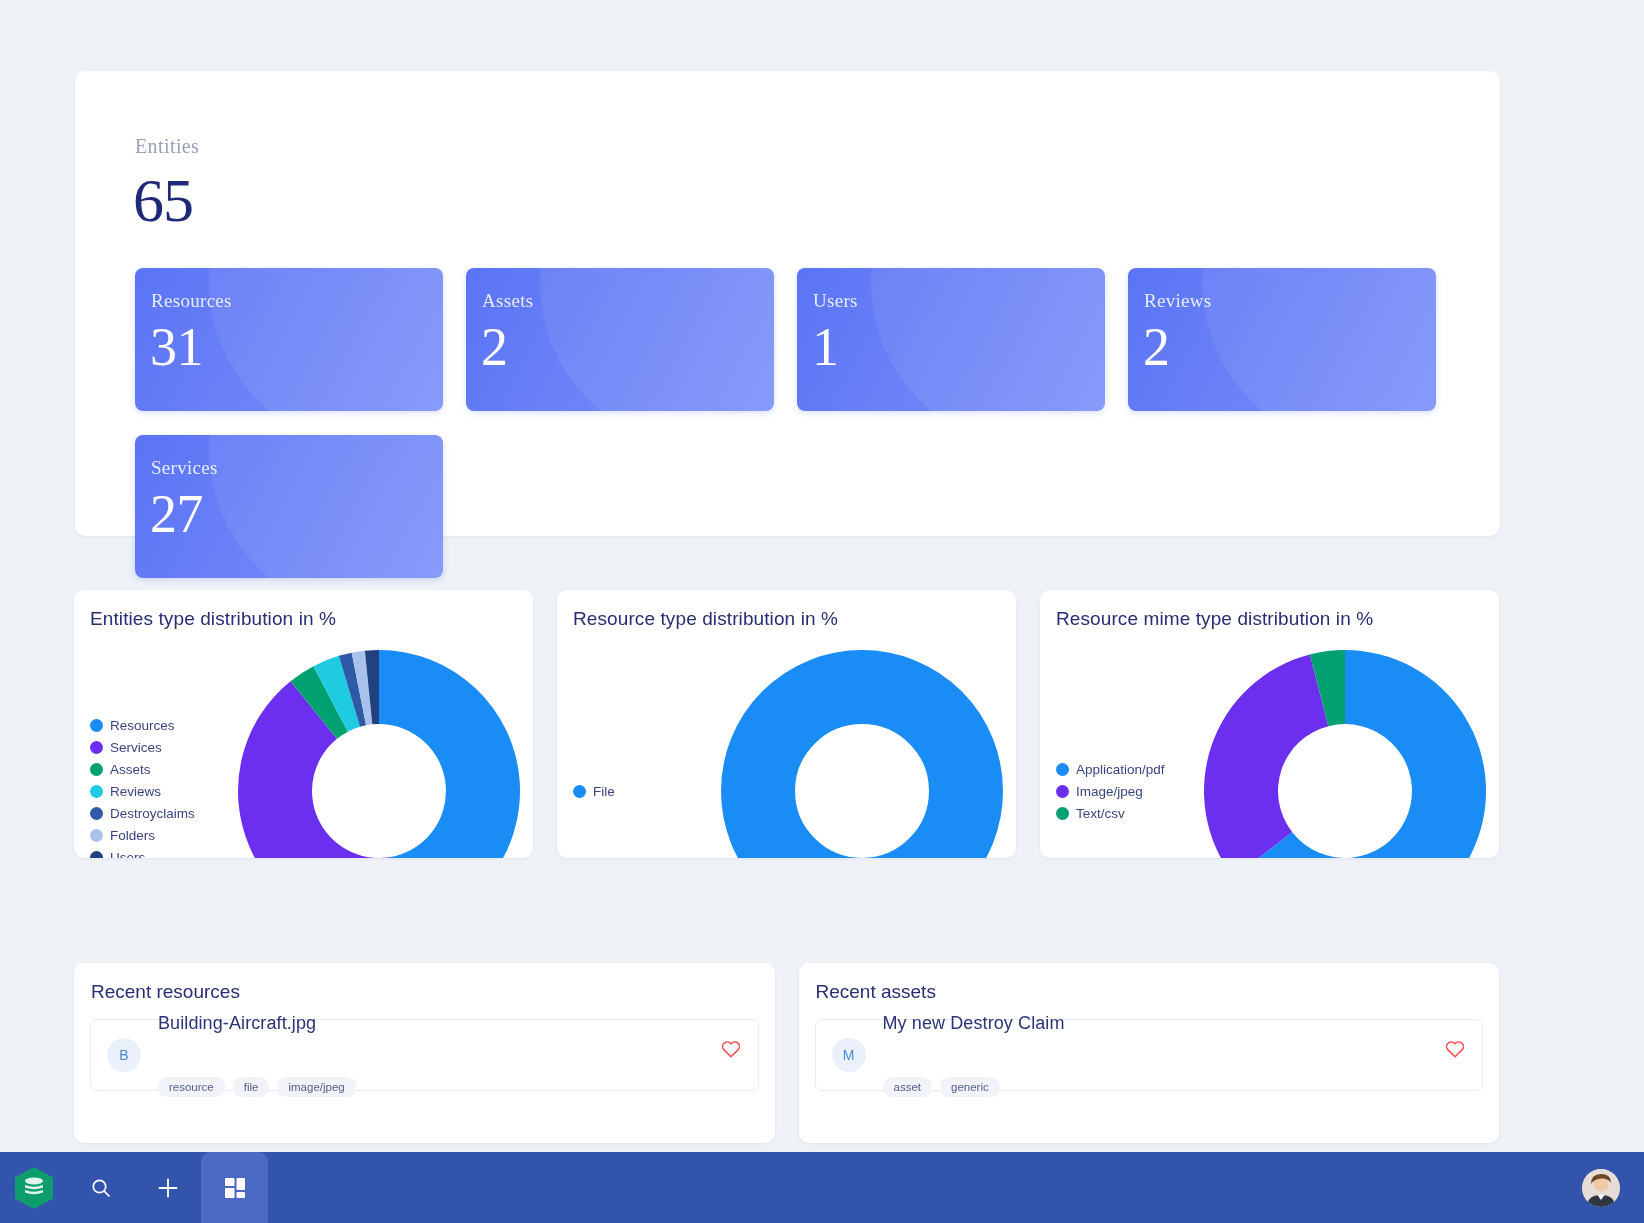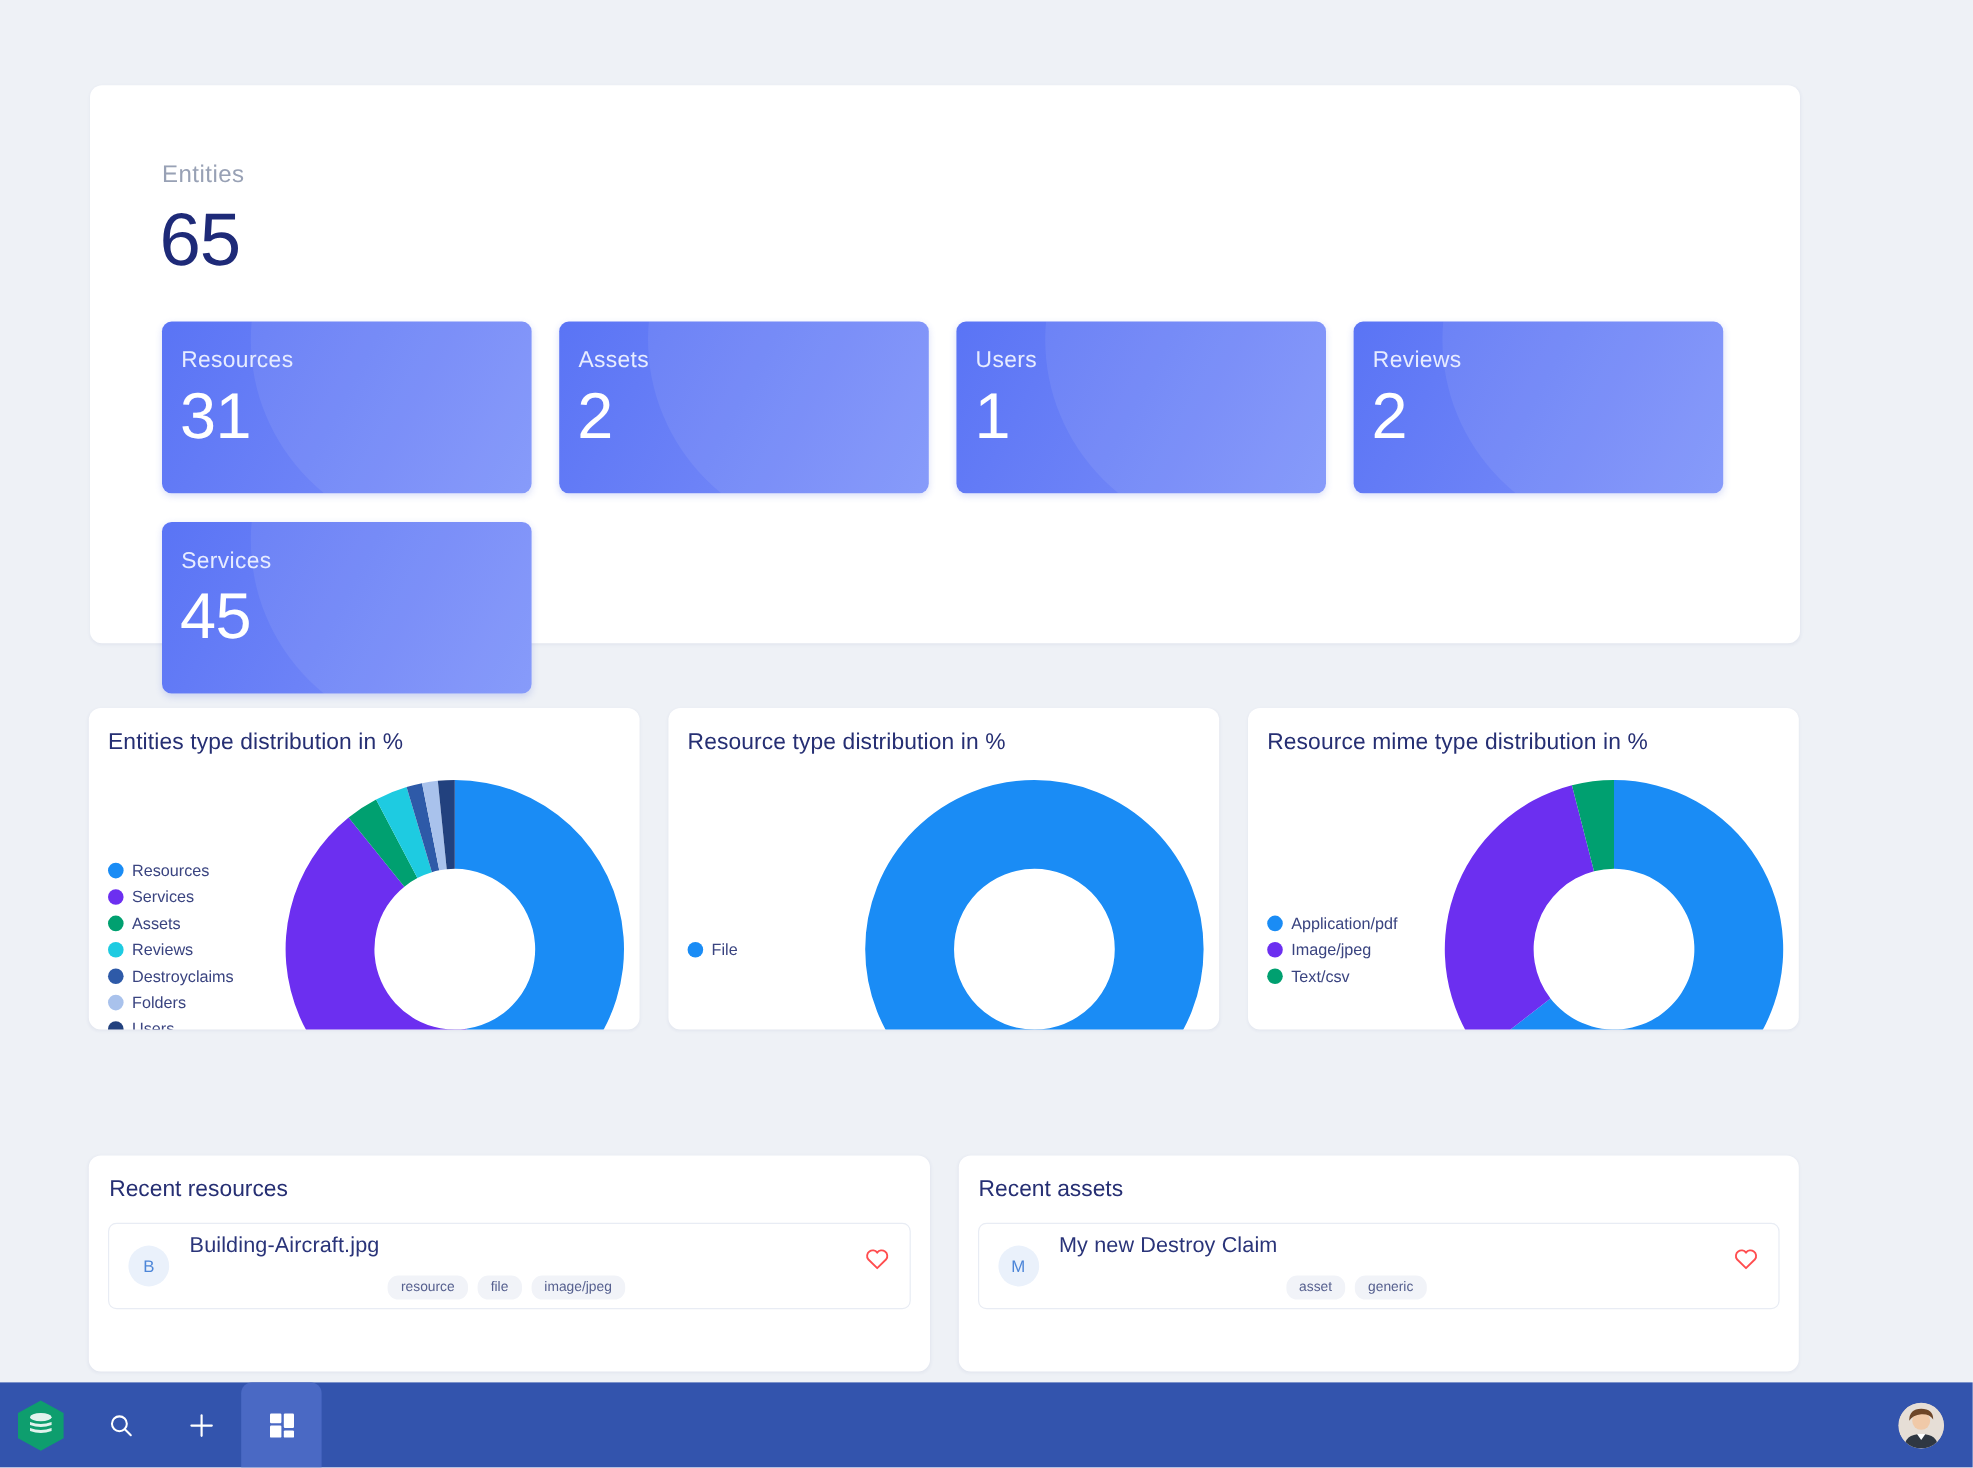--- a/index.html
+++ b/index.html
@@ -20,20 +20,21 @@
   
   .summary-panel {
     position: absolute;
     left: 75px;
     top: 71px;
     width: 1425px;
     height: 465px;
     background: #ffffff;
     border-radius: 10px;
     box-shadow: 0 1px 3px rgba(40,55,120,0.06);
+    font-family: Liberation Serif, serif;
   }
 
   .entities-label {
     position: absolute;
     left: 60px;
     top: 64px;
     font-size: 20px;
     color: #98a1b5;
     letter-spacing: 0.4px;
   }
@@ -239,21 +240,21 @@
     font-size: 14px;
     display: flex;
     align-items: center;
     justify-content: center;
     flex-shrink: 0;
   }
 
   .item-main {
     margin-left: 17px;
     display: flex;
-    flex-direction: row;
+    flex-direction: column;
     gap: 7px;
   }
 
   .item-name {
     font-size: 18px;
     color: #2a3479;
     letter-spacing: 0.1px;
   }
 
   .item-tags {
@@ -347,21 +348,21 @@
       <div class="stat-card">
         <div class="stat-card-label">Users</div>
         <div class="stat-card-value">1</div>
       </div>
       <div class="stat-card">
         <div class="stat-card-label">Reviews</div>
         <div class="stat-card-value">2</div>
       </div>
       <div class="stat-card">
         <div class="stat-card-label">Services</div>
-        <div class="stat-card-value">45</div>
+        <div class="stat-card-value">27</div>
       </div>
     </div>
 </div>
 
 <div class="chart-row" id="chart-row">
     <div class="chart-card">
       <div class="chart-title">Entities type distribution in %</div>
       <div class="chart-body">
         <div class="legend">
           <div class="legend-item">

